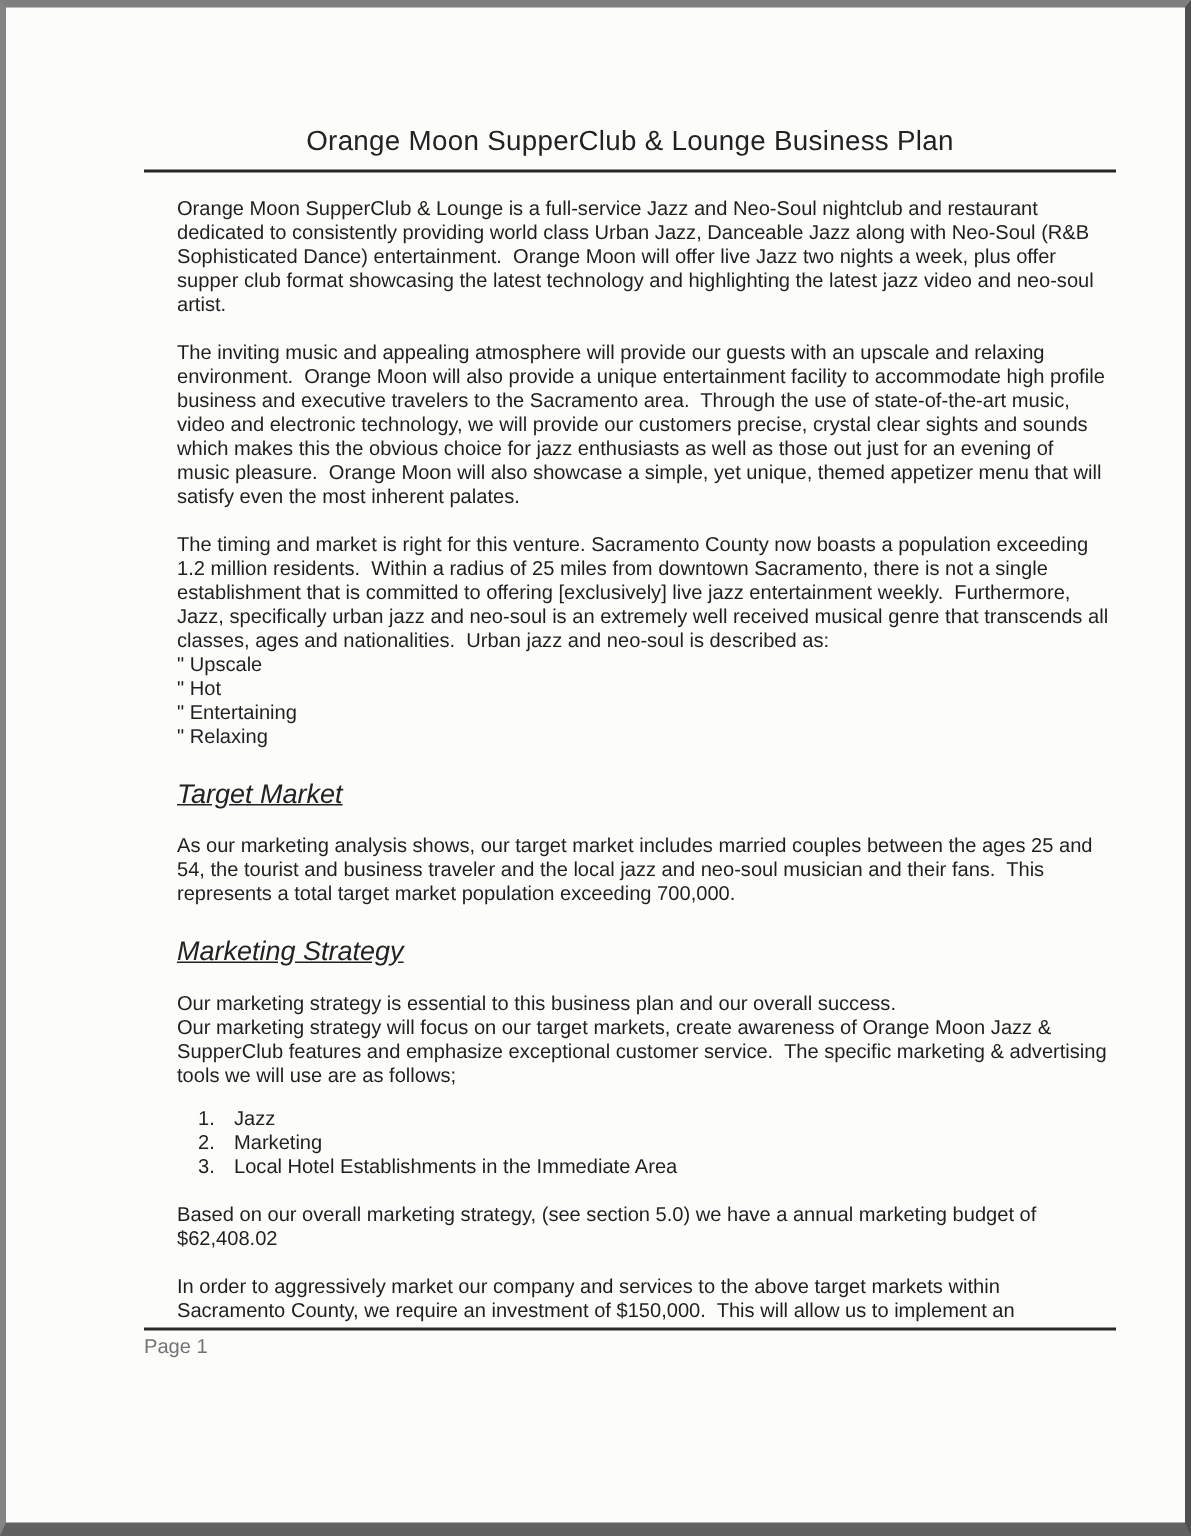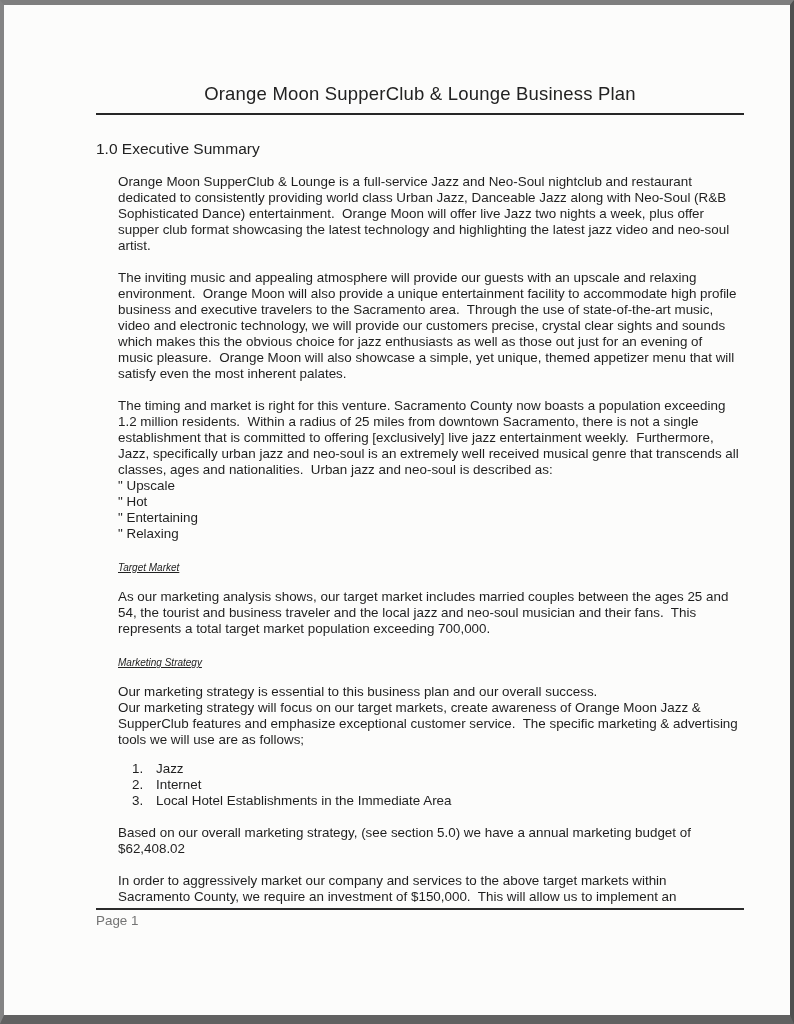--- a/index.html
+++ b/index.html
@@ -39,21 +39,21 @@
   .body-block {
     margin: 16px 4px 0 22px;
     font-size: 13.4px;
     line-height: 16px;
     white-space: pre-wrap;
   }
   .descriptor-list { margin: 0 0 0 22px; font-size: 13.4px; line-height: 16px; }
   .descriptor-line { white-space: pre; }
   .sub-heading {
     margin: 20px 0 0 22px;
-    font-size: 10px;
+    font-size: 18px;
     font-style: italic;
     text-decoration: underline;
     color: #222;
   }
   .tools-list { margin: 13px 0 0 36px; font-size: 13.4px; line-height: 16px; }
   .tool-row { display: flex; }
   .tool-num { width: 24px; }
   .footer-rule {
     border: 0;
     border-bottom: 2px solid #2b2b2b;
@@ -67,21 +67,20 @@
 </style>
 </head>
 <body>
 
 <div class="page">
   <div class="content">
 
     <div class="doc-title">Orange Moon SupperClub &amp; Lounge Business Plan</div>
     <hr class="title-rule">
 
-    <div class="exec-heading">1.0 Executive Summary</div>
 
     <div class="body-block">Orange Moon SupperClub &amp; Lounge is a full-service Jazz and Neo-Soul nightclub and restaurant dedicated to consistently providing world class Urban Jazz, Danceable Jazz along with Neo-Soul (R&amp;B Sophisticated Dance) entertainment.  Orange Moon will offer live Jazz two nights a week, plus offer supper club format showcasing the latest technology and highlighting the latest jazz video and neo-soul artist.</div>
 
     <div class="body-block">The inviting music and appealing atmosphere will provide our guests with an upscale and relaxing environment.  Orange Moon will also provide a unique entertainment facility to accommodate high profile business and executive travelers to the Sacramento area.  Through the use of state-of-the-art music, video and electronic technology, we will provide our customers precise, crystal clear sights and sounds which makes this the obvious choice for jazz enthusiasts as well as those out just for an evening of music pleasure.  Orange Moon will also showcase a simple, yet unique, themed appetizer menu that will satisfy even the most inherent palates.</div>
 
     <div class="body-block">The timing and market is right for this venture. Sacramento County now boasts a population exceeding 1.2 million residents.  Within a radius of 25 miles from downtown Sacramento, there is not a single establishment that is committed to offering [exclusively] live jazz entertainment weekly.  Furthermore, Jazz, specifically urban jazz and neo-soul is an extremely well received musical genre that transcends all classes, ages and nationalities.  Urban jazz and neo-soul is described as:</div>
 
     <div class="descriptor-list">
       <div class="descriptor-line">" Upscale</div>
       <div class="descriptor-line">" Hot</div>
@@ -98,21 +97,21 @@
     <div class="body-block"><span>Our marketing strategy is essential to this business plan and our overall success.</span>
 <span>Our marketing strategy will focus on our target markets, create awareness of Orange Moon Jazz &amp; SupperClub features and emphasize exceptional customer service.  The specific marketing &amp; advertising tools we will use are as follows;</span></div>
 
     <div class="tools-list">
       <div class="tool-row">
         <span class="tool-num">1.</span>
         <span>Jazz</span>
       </div>
       <div class="tool-row">
         <span class="tool-num">2.</span>
-        <span>Internet</span>
+        <span>Marketing</span>
       </div>
       <div class="tool-row">
         <span class="tool-num">3.</span>
         <span>Local Hotel Establishments in the Immediate Area</span>
       </div>
     </div>
 
     <div class="body-block">Based on our overall marketing strategy, (see section 5.0) we have a annual marketing budget of $62,408.02</div>
 
 

